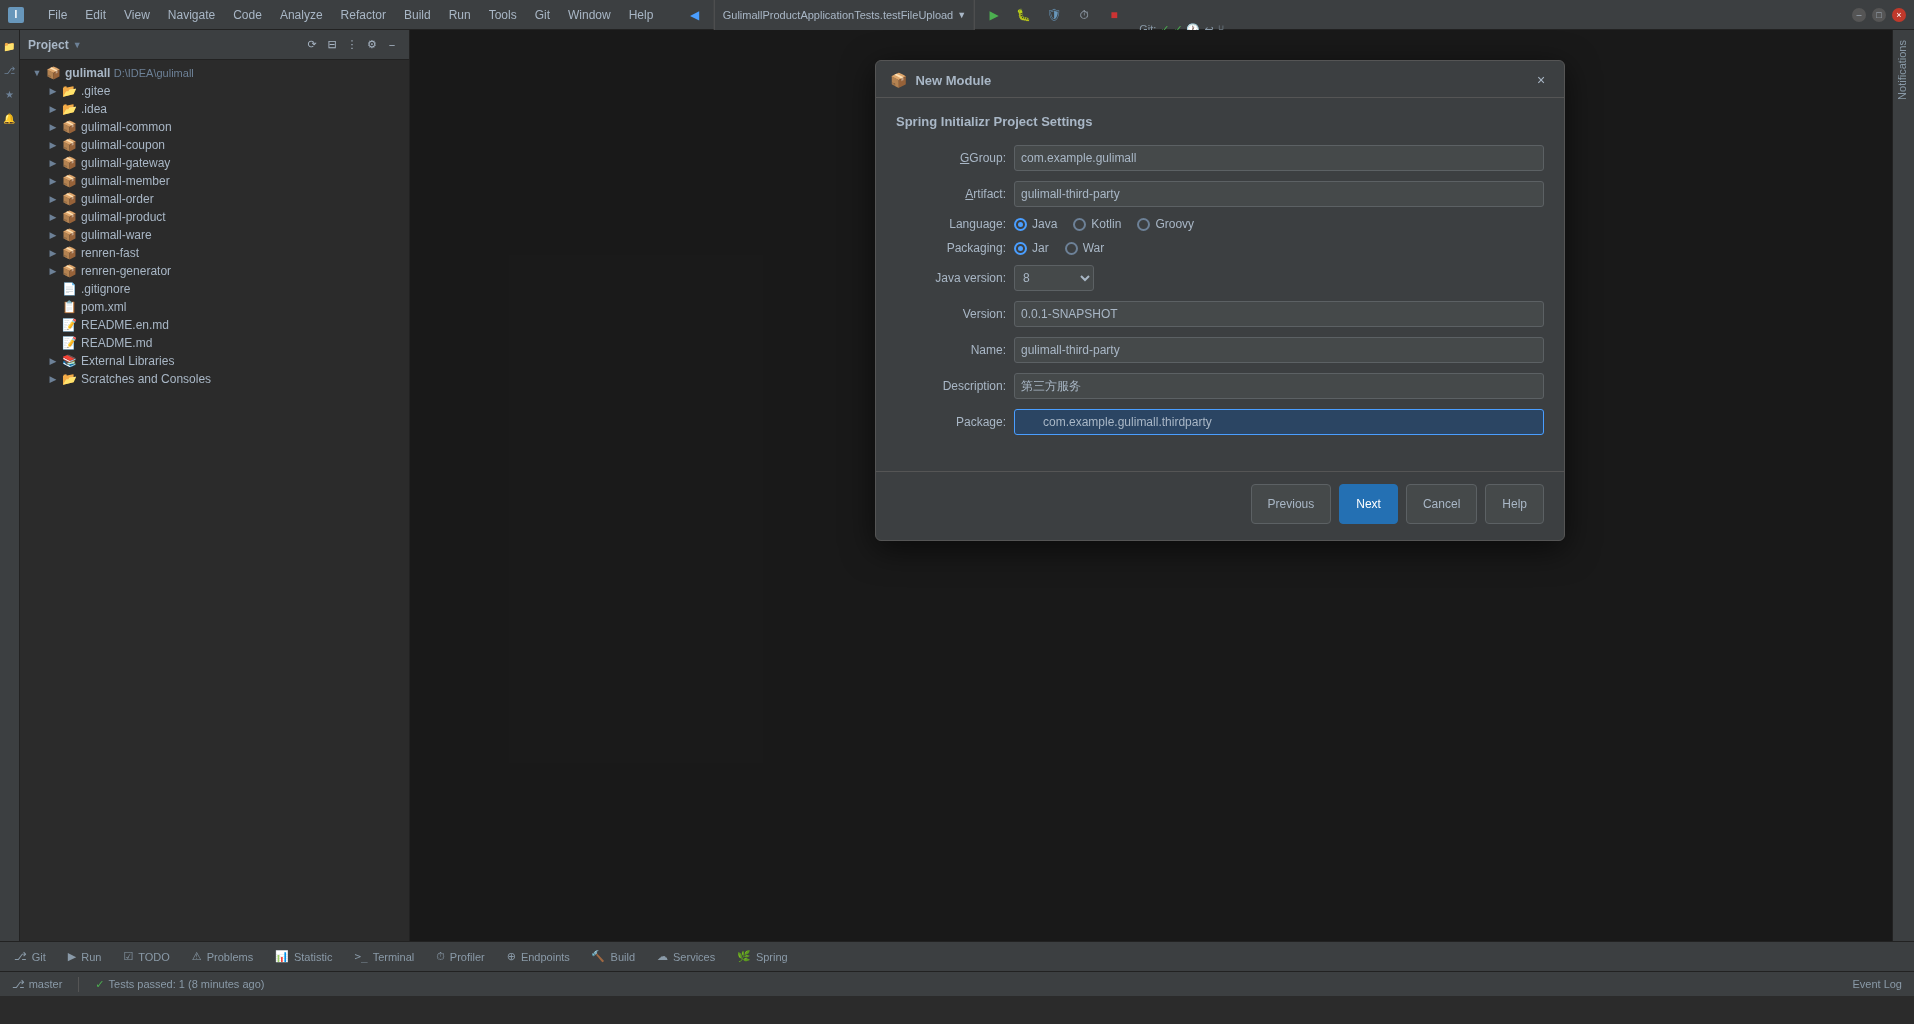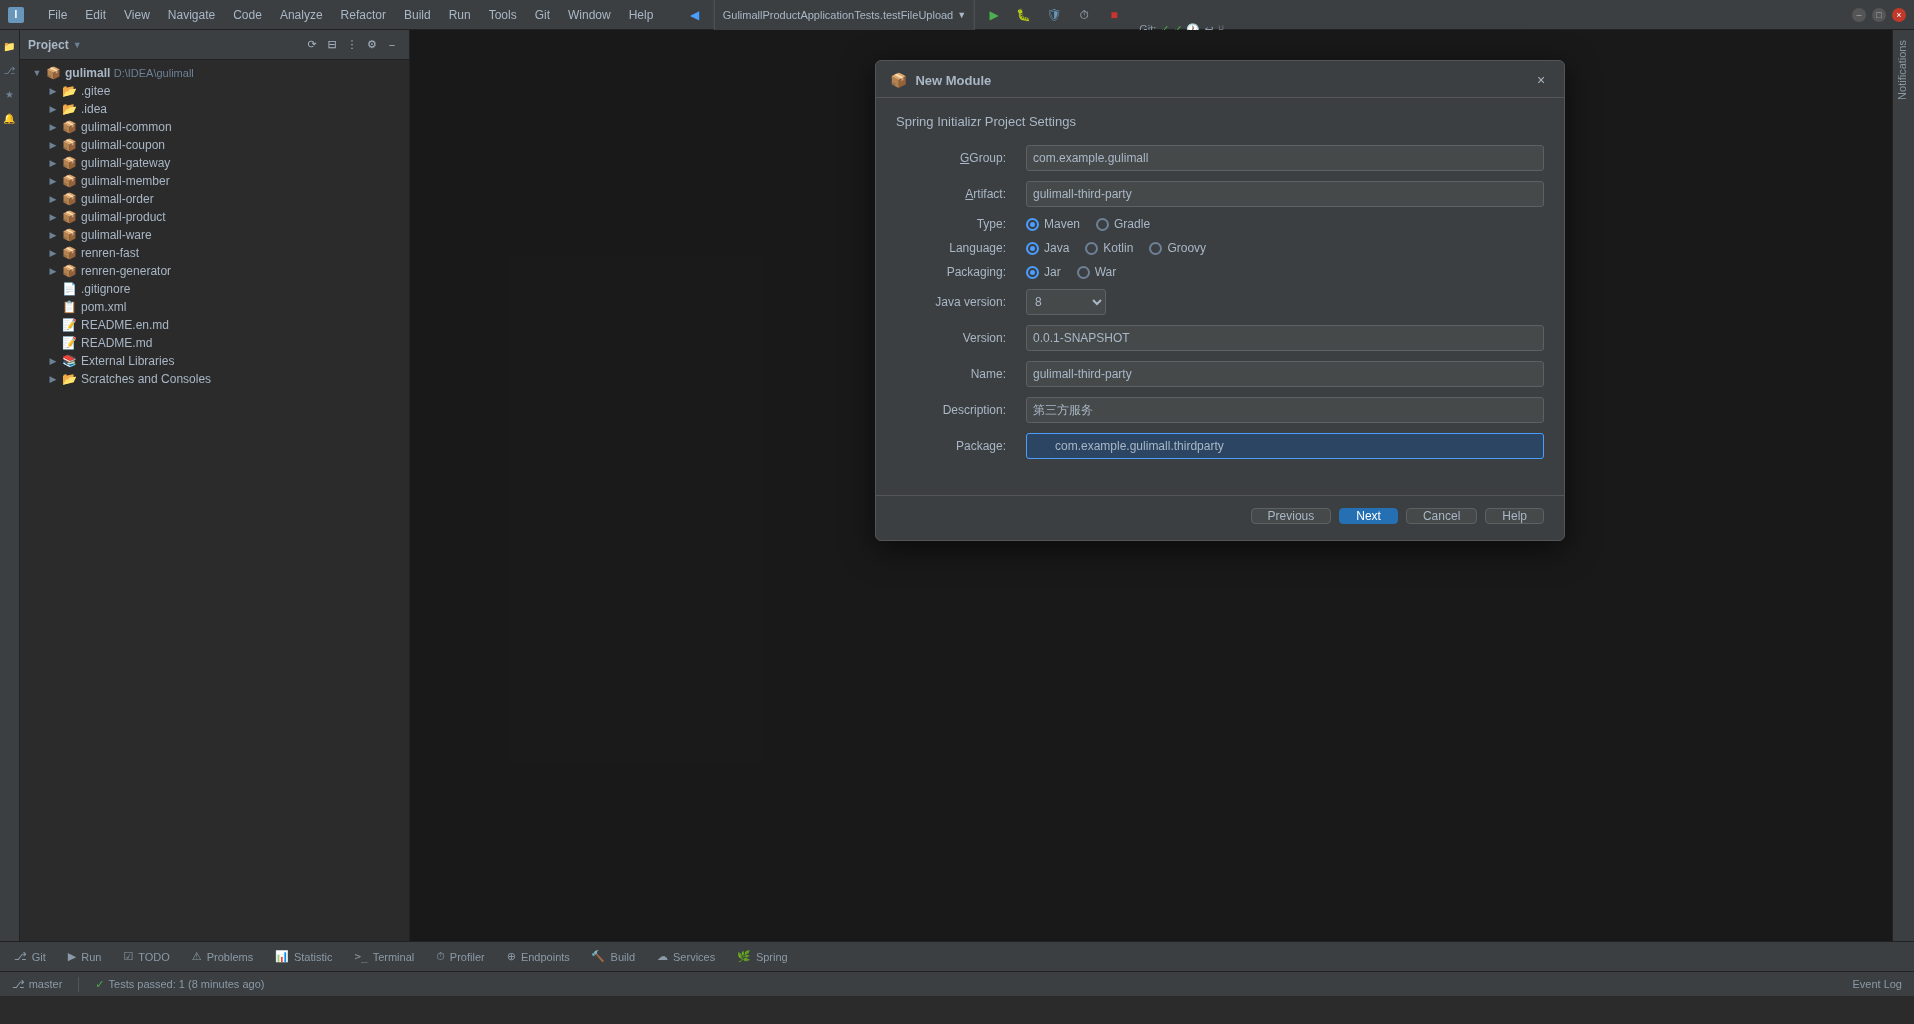--- a/index.html
+++ b/index.html
@@ -232,29 +232,29 @@
       color: #a9b7c6;
       font-size: 14px;
     }
 
     .dialog-body {
       padding: 16px 20px;
     }
     .dialog-section-title {
       color: #a9b7c6;
       font-size: 13px;
-      font-weight: normal;
+      font-weight: bold;
       margin-bottom: 16px;
     }
 
     .form-row {
       display: flex;
       align-items: center;
       margin-bottom: 10px;
-      gap: 20px;
+      gap: 8px;
     }
     .form-label {
       width: 110px;
       text-align: right;
       color: #a9b7c6;
       font-size: 12px;
       flex-shrink: 0;
     }
     .form-label .underline {
       text-decoration: underline;
@@ -322,21 +322,21 @@
 
     .dialog-footer {
       display: flex;
       justify-content: flex-end;
       padding: 12px 20px 16px;
       gap: 8px;
       border-top: 1px solid #555;
       margin-top: 10px;
     }
     .btn {
-      height: 16px;
+      height: 40px;
       padding: 0 16px;
       border-radius: 4px;
       font-size: 12px;
       cursor: pointer;
       border: 1px solid transparent;
     }
     .btn-default {
       background: #45494a;
       border-color: #5c6164;
       color: #a9b7c6;
@@ -659,33 +659,20 @@
           <input class="form-input" type="text" value="com.example.gulimall" style="">
         </div>
 
         <div class="form-row">
           <div class="form-label">
             <span class="underline">A</span><span>rtifact:</span>
           </div>
           <input class="form-input" type="text" value="gulimall-third-party" style="">
         </div>
 
-        <div class="form-row">
-          <div class="form-label">Type:</div>
-          <div class="radio-group">
-            <label class="radio-option">
-              <div class="radio-circle checked"></div>
-              <span>Maven</span>
-            </label>
-            <label class="radio-option">
-              <div class="radio-circle"></div>
-              <span>Gradle</span>
-            </label>
-          </div>
-        </div>
 
         <div class="form-row">
           <div class="form-label">Language:</div>
           <div class="radio-group">
             <label class="radio-option">
               <div class="radio-circle checked"></div>
               <span>Java</span>
             </label>
             <label class="radio-option">
               <div class="radio-circle"></div>

